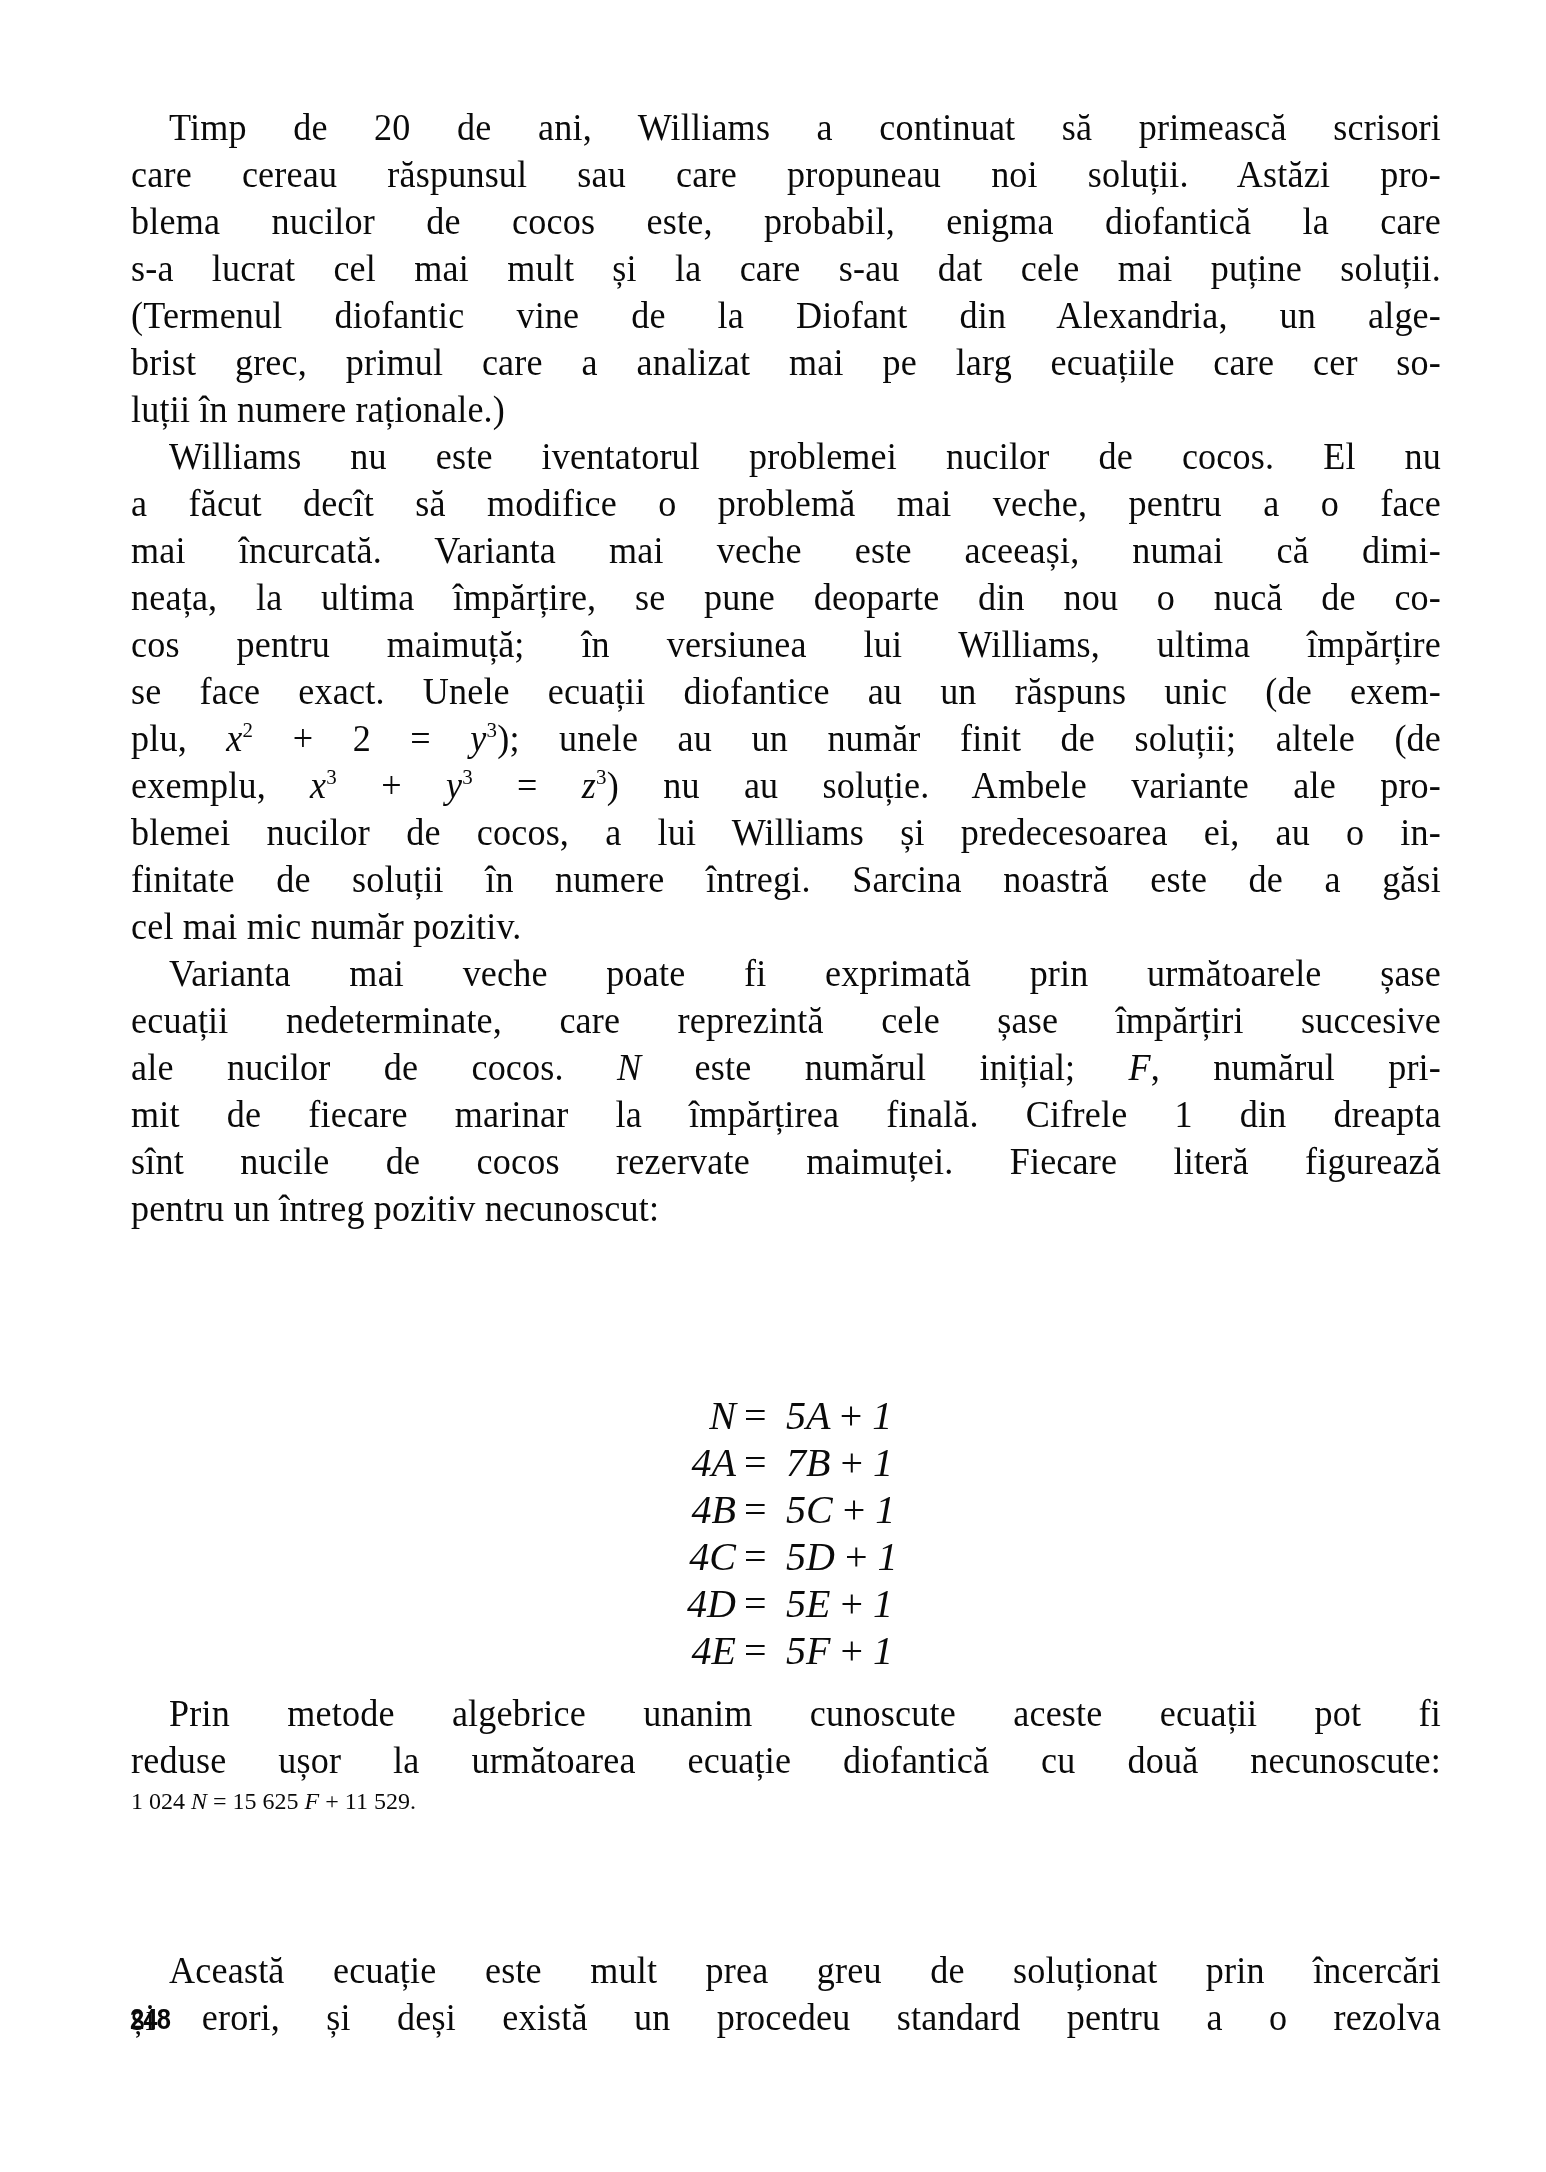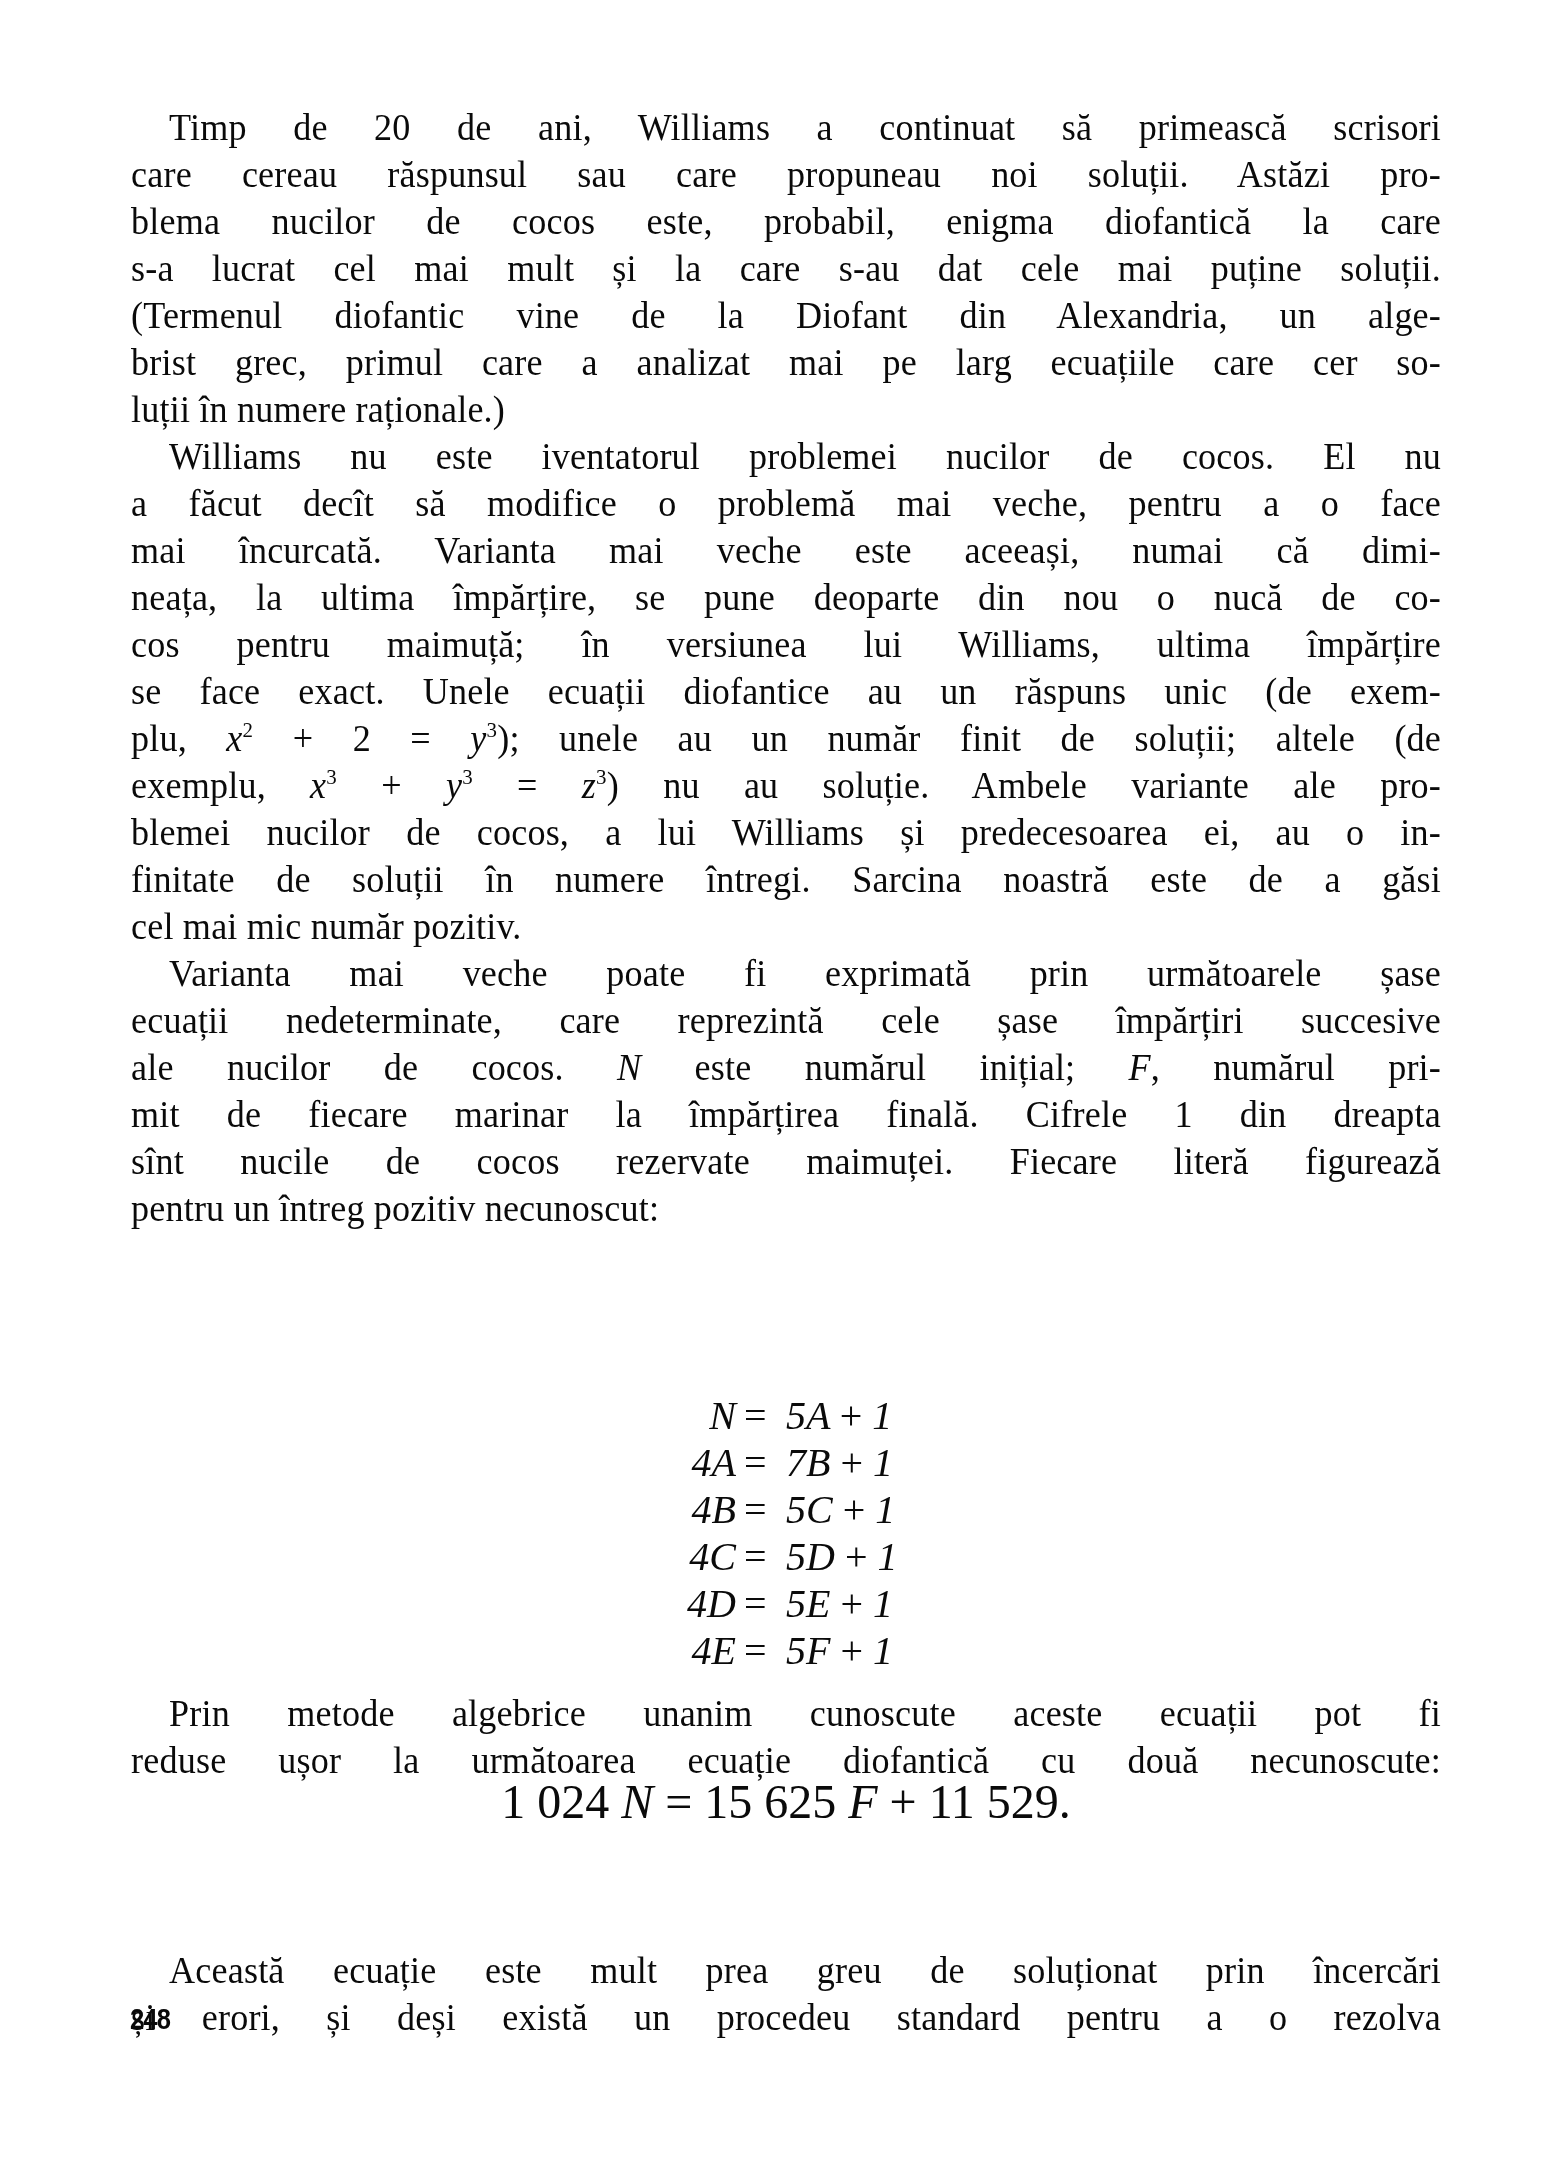--- a/index.html
+++ b/index.html
@@ -69,22 +69,21 @@
       position: absolute;
       left: 655px;
       white-space: nowrap;
       text-align: right;
     }
     .eq-right .op { font-style: normal; }
     .big-eq {
       position: absolute;
       left: 0;
       width: 1310px;
-      text-align: center;
-      font-size: 48px;
+      font-size: 24px;
       line-height: 47px;
       white-space: nowrap;
     }
     .big-eq .v { font-style: italic; }
     sup { font-size: 22px; vertical-align: 14px; line-height: 0; }
     .math { font-style: italic; }
     .page-num {
       position: absolute;
       left: 130px;
       top: 2002px;

